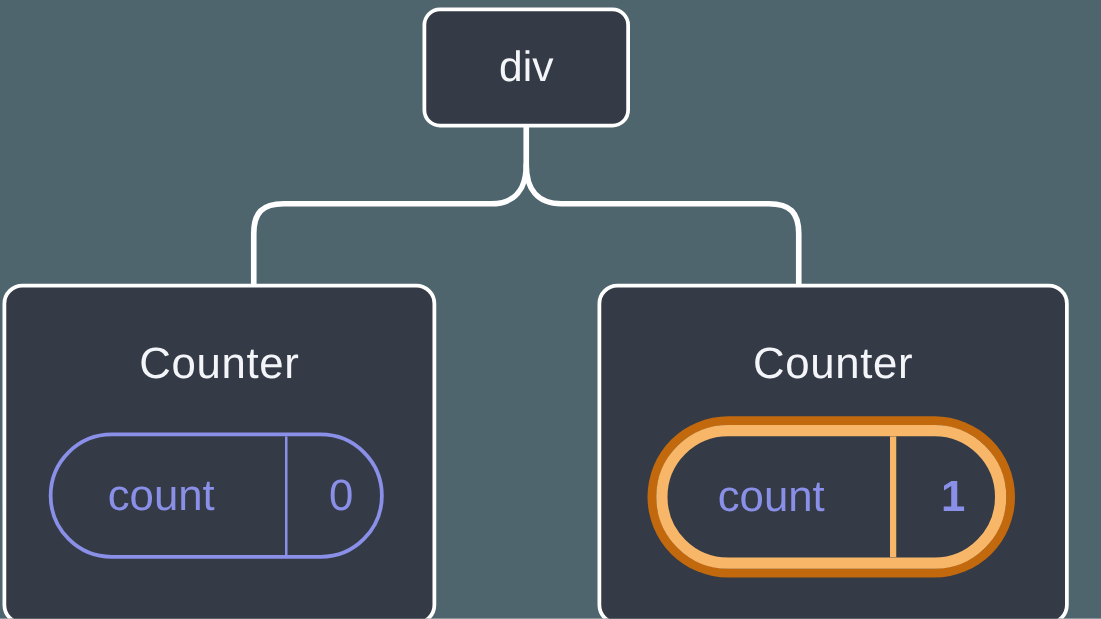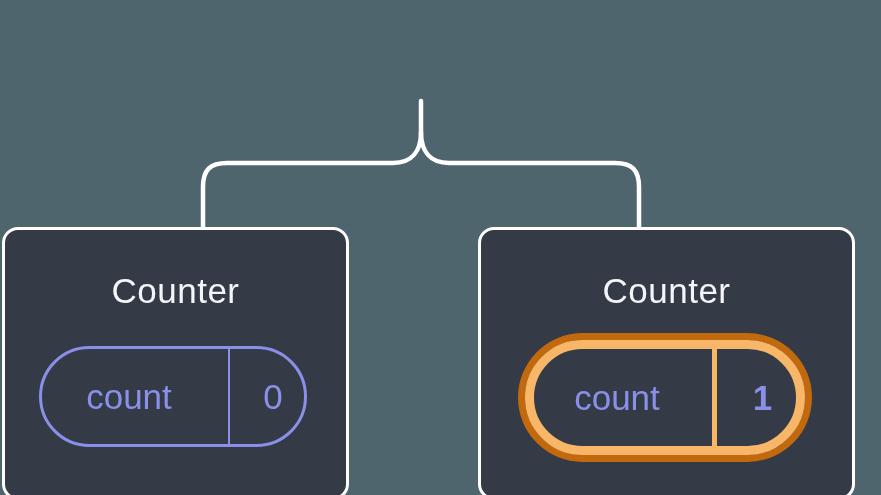--- a/index.html
+++ b/index.html
@@ -96,20 +96,23 @@
 </head>
 <body>
 
 <div class="stage">
 
   <svg class="connectors" viewBox="0 0 881 495" aria-hidden="true">
     <path d="M421 101 L421 132 C421 151 412 163 393 163 L227 163 C210 163 203 170 203 187 L203 229"></path>
     <path d="M421 132 C421 151 430 163 449 163 L615 163 C632 163 639 170 639 187 L639 229"></path>
   </svg>
 
+  <div class="node-root">
+    <span>div</span>
+  </div>
 
   <div class="card card-left">
     <div class="card-title">Counter</div>
     <div class="pill pill-plain">
       <div class="seg seg-key">count</div>
       <div class="pill-divider"></div>
       <div class="seg seg-val">0</div>
     </div>
   </div>
 

